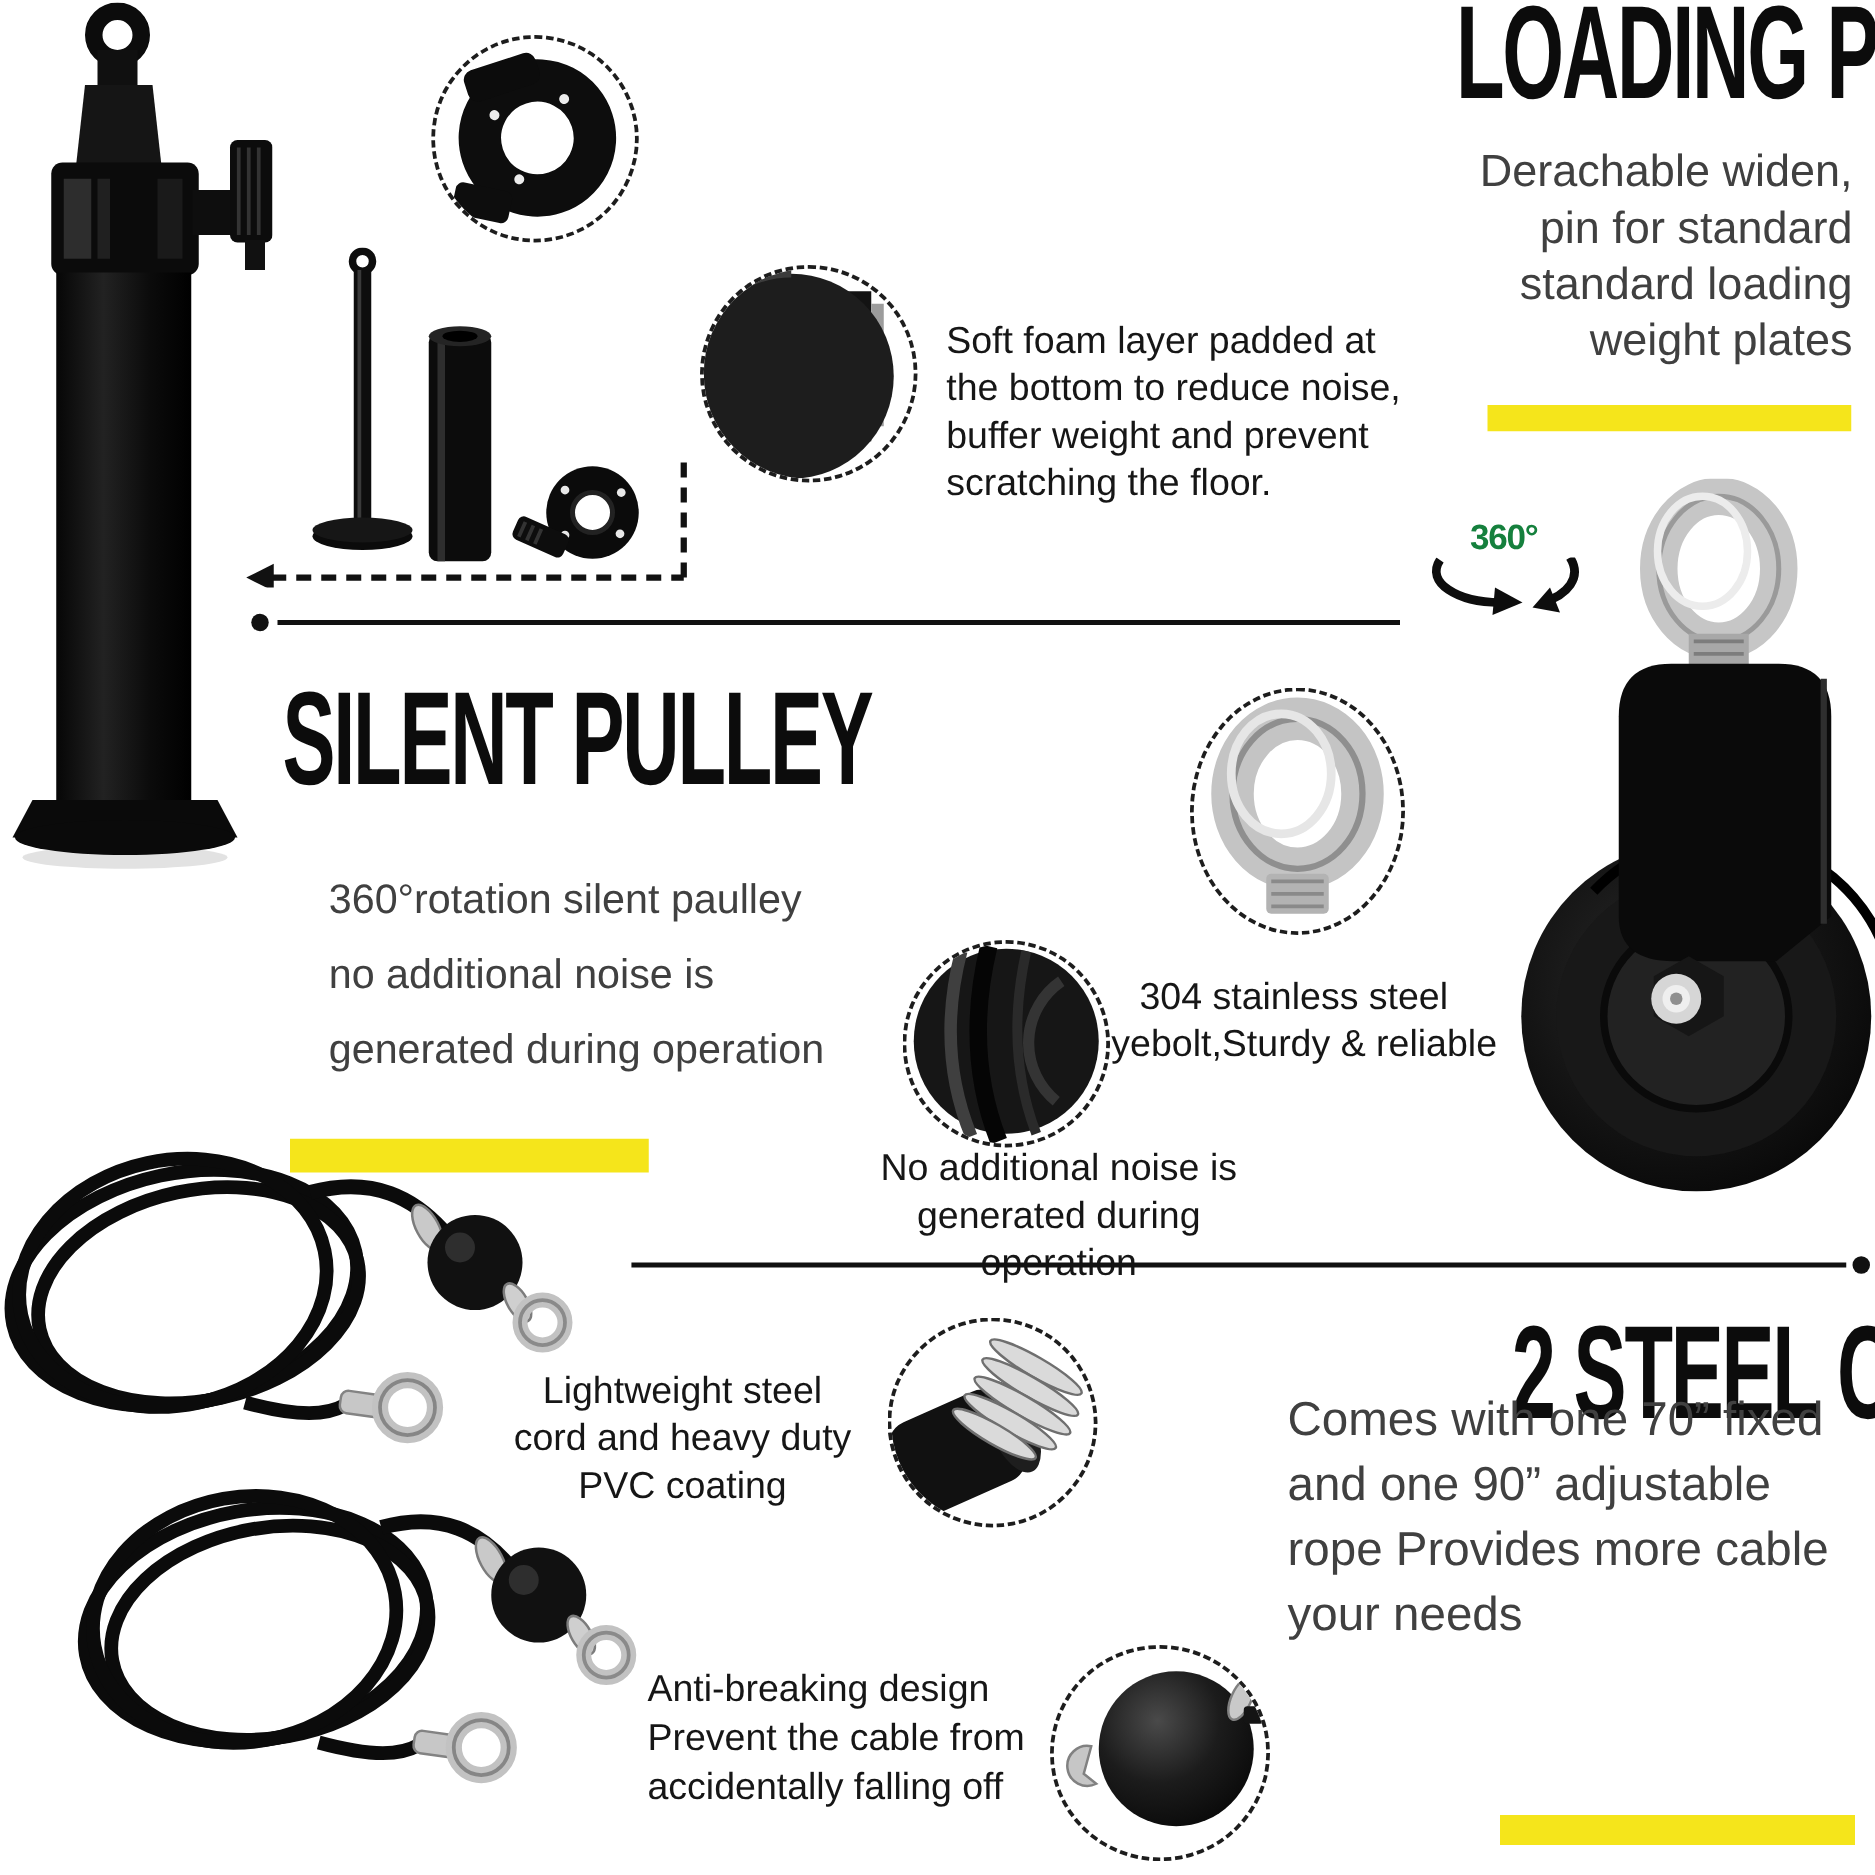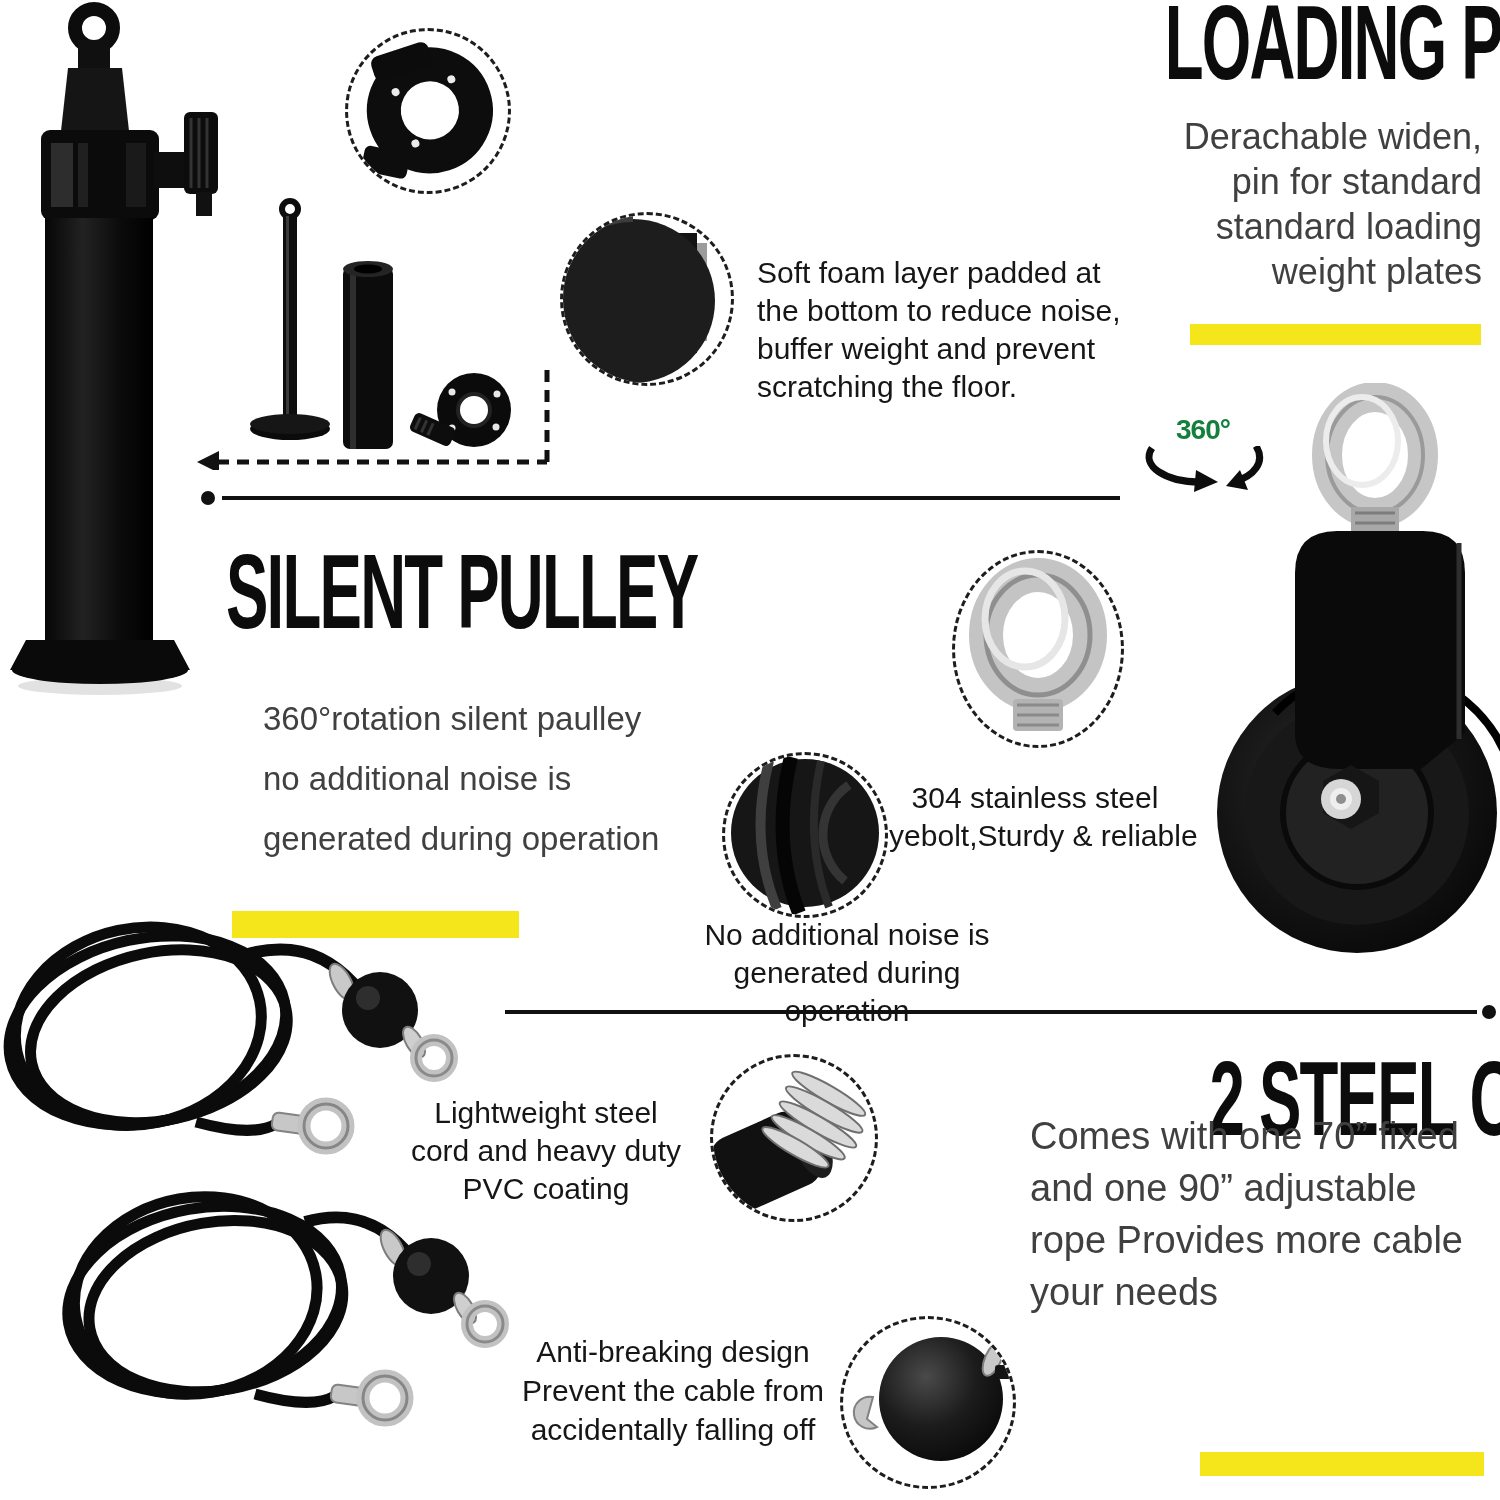--- a/index.html
+++ b/index.html
@@ -329,19 +329,19 @@
       <g transform="rotate(-18 52 90)">
           <ellipse cx="52" cy="90" rx="10" ry="24" fill="#d2d2d2" stroke="#7e7e7e" stroke-width="2"></ellipse>
         </g>
       <circle cx="98" cy="80" r="62" fill="url(#ballG)"></circle>
       <g transform="rotate(24 150 40)">
           <ellipse cx="150" cy="40" rx="8" ry="18" fill="#c9c9c9" stroke="#808080" stroke-width="2"></ellipse>
         </g>
       <rect x="152" y="46" width="16" height="14" rx="3" fill="#141414"></rect>
     </svg>
   </div>
-  <div class="cap abs" style="left:518px;top:1332px;width:310px;text-align:center;line-height:39px;">
+  <div class="cap abs" style="left:518px;top:1332px;width:310px;line-height:39px;">
     <span class="ln">Anti-breaking design</span>
     <span class="ln">Prevent the cable from</span>
     <span class="ln">accidentally falling off</span>
   </div>
 
 </div>
 
 </body></html>

